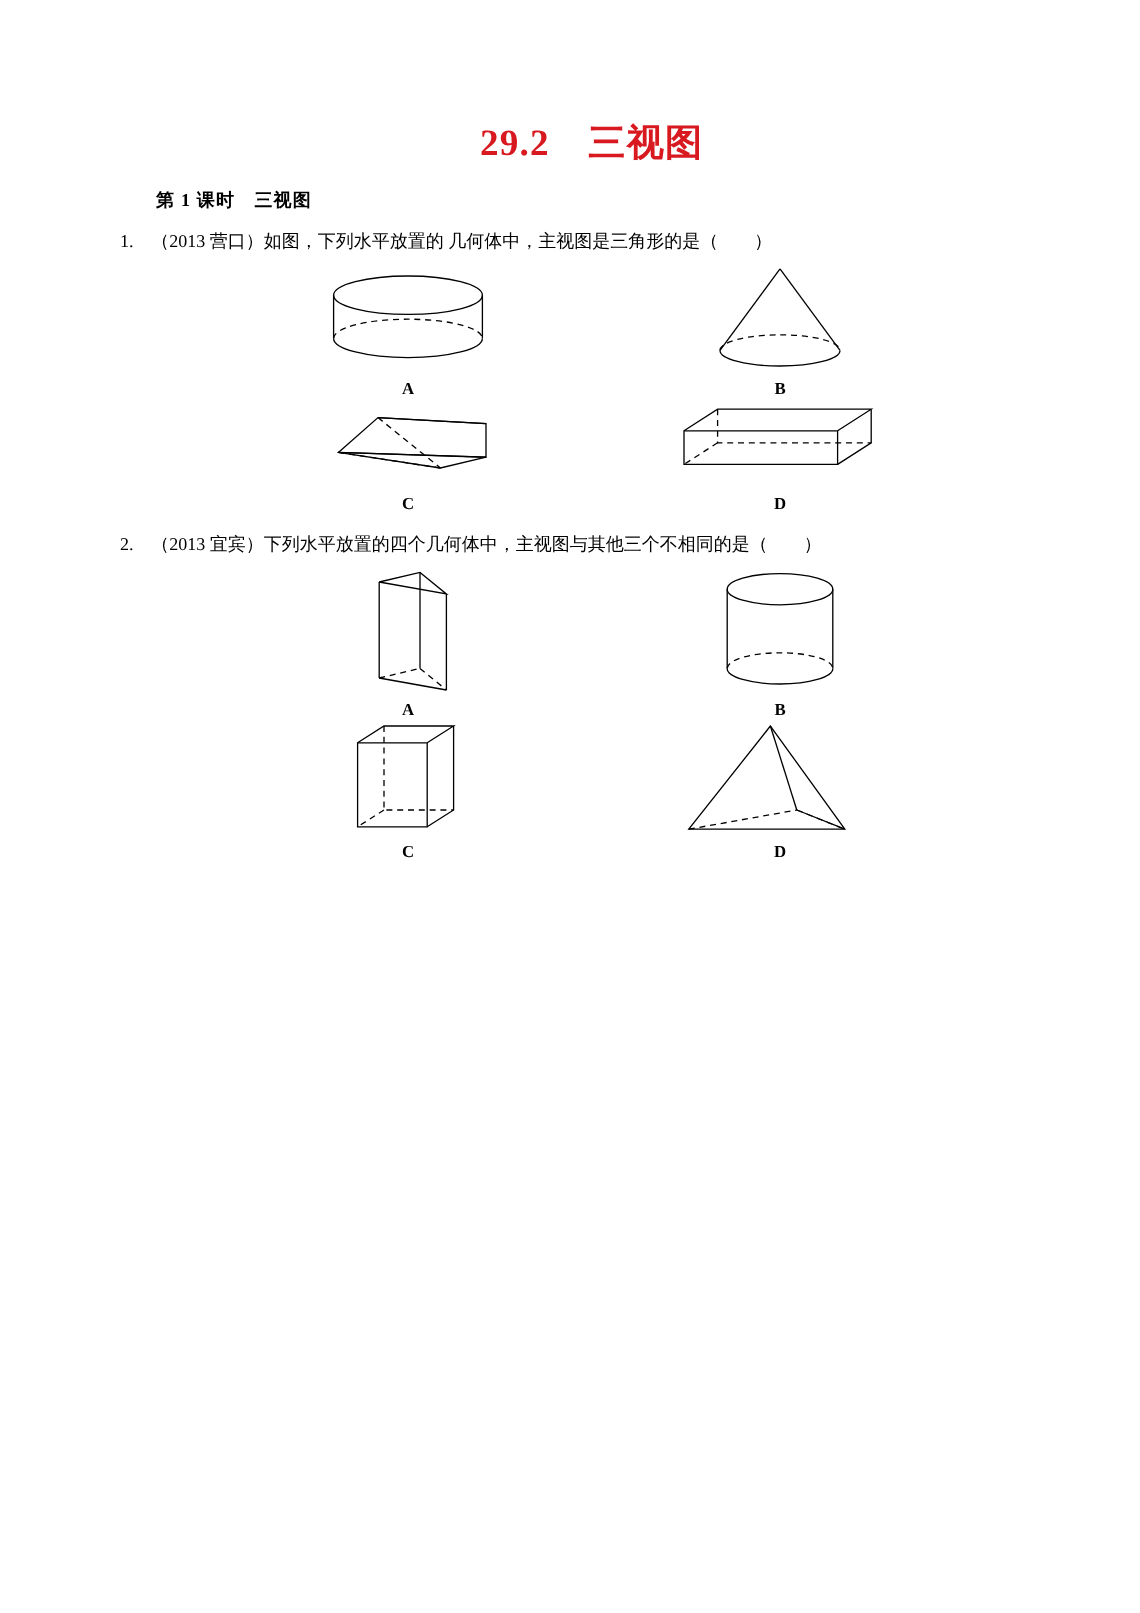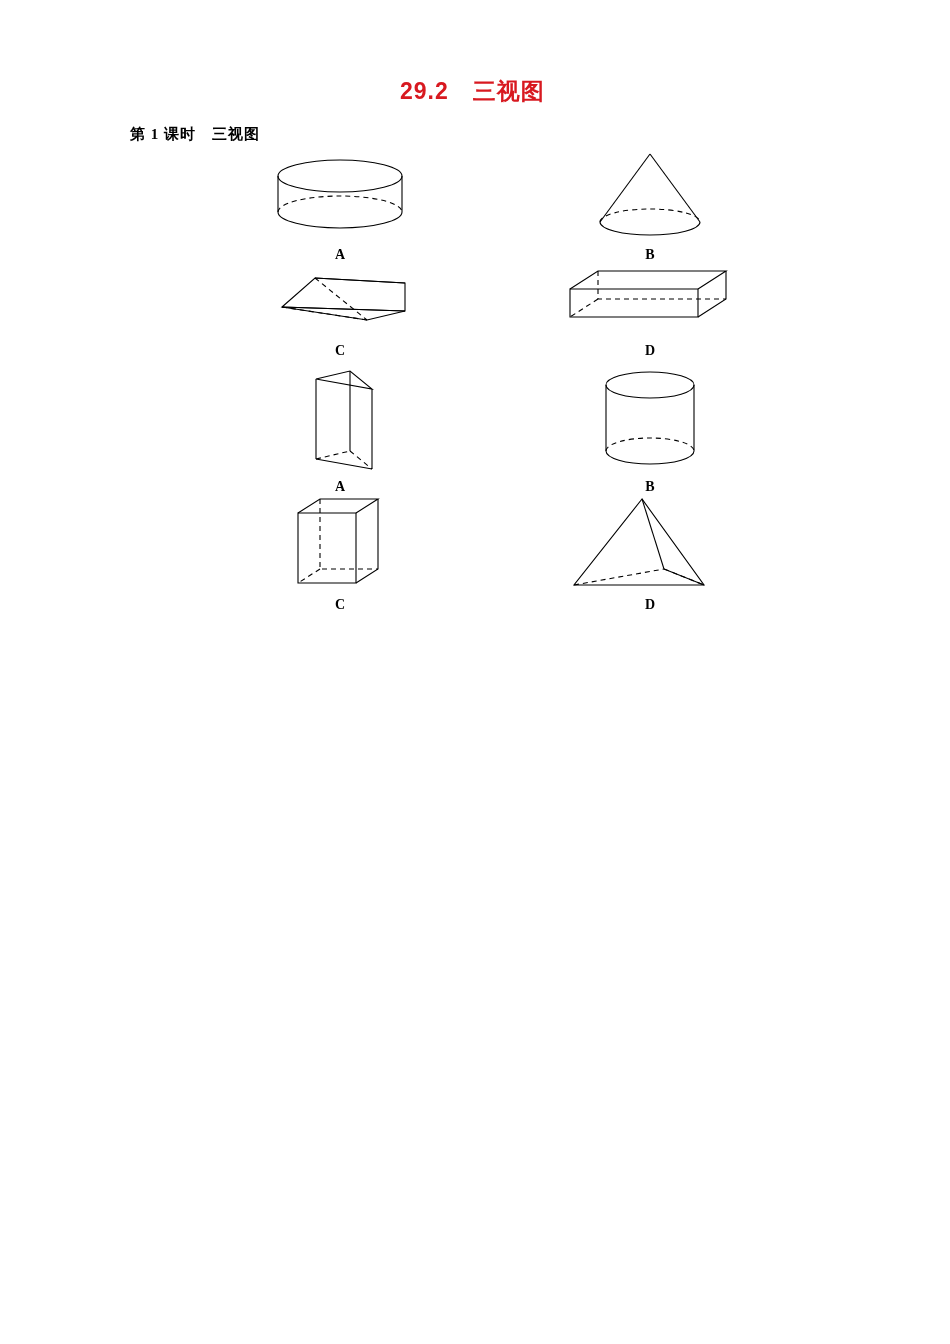--- a/index.html
+++ b/index.html
@@ -17,26 +17,26 @@
   }
   .page {
     position: relative;
     width: 950px;
     height: 1344px;
     box-sizing: border-box;
     padding: 0 100px;
   }
   .doc-title {
     color: #d81920;
-    font-family: Liberation Sans, sans-serif;
+    font-family: Liberation Serif, serif;
     font-weight: bold;
-    font-size: 23px;
+    font-size: 31px;
     letter-spacing: 1px;
     margin: 0;
-    padding-top: 76px;
+    padding-top: 98px;
     padding-left: 300px;
   }
   .lesson-line {
     font-size: 15px;
     font-weight: bold;
     margin-top: 18px;
     letter-spacing: 1px;
     padding-left: 30px;
   }
   .question {
@@ -69,20 +69,23 @@
 </style>
 </head>
 <body>
 
 <div class="page">
 
   <h1 class="doc-title">29.2　三视图</h1>
 
   <div class="lesson-line">第 1 课时　三视图</div>
 
+  <div class="question">
+    <span class="q-num">1.</span><span>（2013 营口）如图，下列水平放置的 几何体中，主视图是三角形的是（　　）</span>
+  </div>
 
   <div class="q1-wrap">
     <div class="grid2">
 
       <div class="cell">
         <svg width="240" height="95" viewBox="0 0 240 95">
           <g fill="none" stroke="#000" stroke-width="1.1">
             <ellipse cx="120" cy="26" rx="62" ry="16"></ellipse>
             <path d="M58 26 L58 62"></path>
             <path d="M182 26 L182 62"></path>
@@ -128,20 +131,23 @@
             <path d="M68 8 L68 36 L196 36" stroke-dasharray="5,4"></path>
             <path d="M68 36 L40 54" stroke-dasharray="5,4"></path>
           </g>
         </svg>
         <div class="cap shape-cap">D</div>
       </div>
 
     </div>
   </div>
 
+  <div class="question">
+    <span class="q-num">2.</span><span>（2013 宜宾）下列水平放置的四个几何体中，主视图与其他三个不相同的是（　　）</span>
+  </div>
 
   <div class="q2-wrap">
     <div class="grid2">
 
       <div class="cell">
         <svg width="240" height="110" viewBox="0 0 240 110">
           <g fill="none" stroke="#000" stroke-width="1.1">
             <path d="M96 12 L96 92"></path>
             <path d="M130 4 L130 84"></path>
             <path d="M152 22 L152 102"></path>

